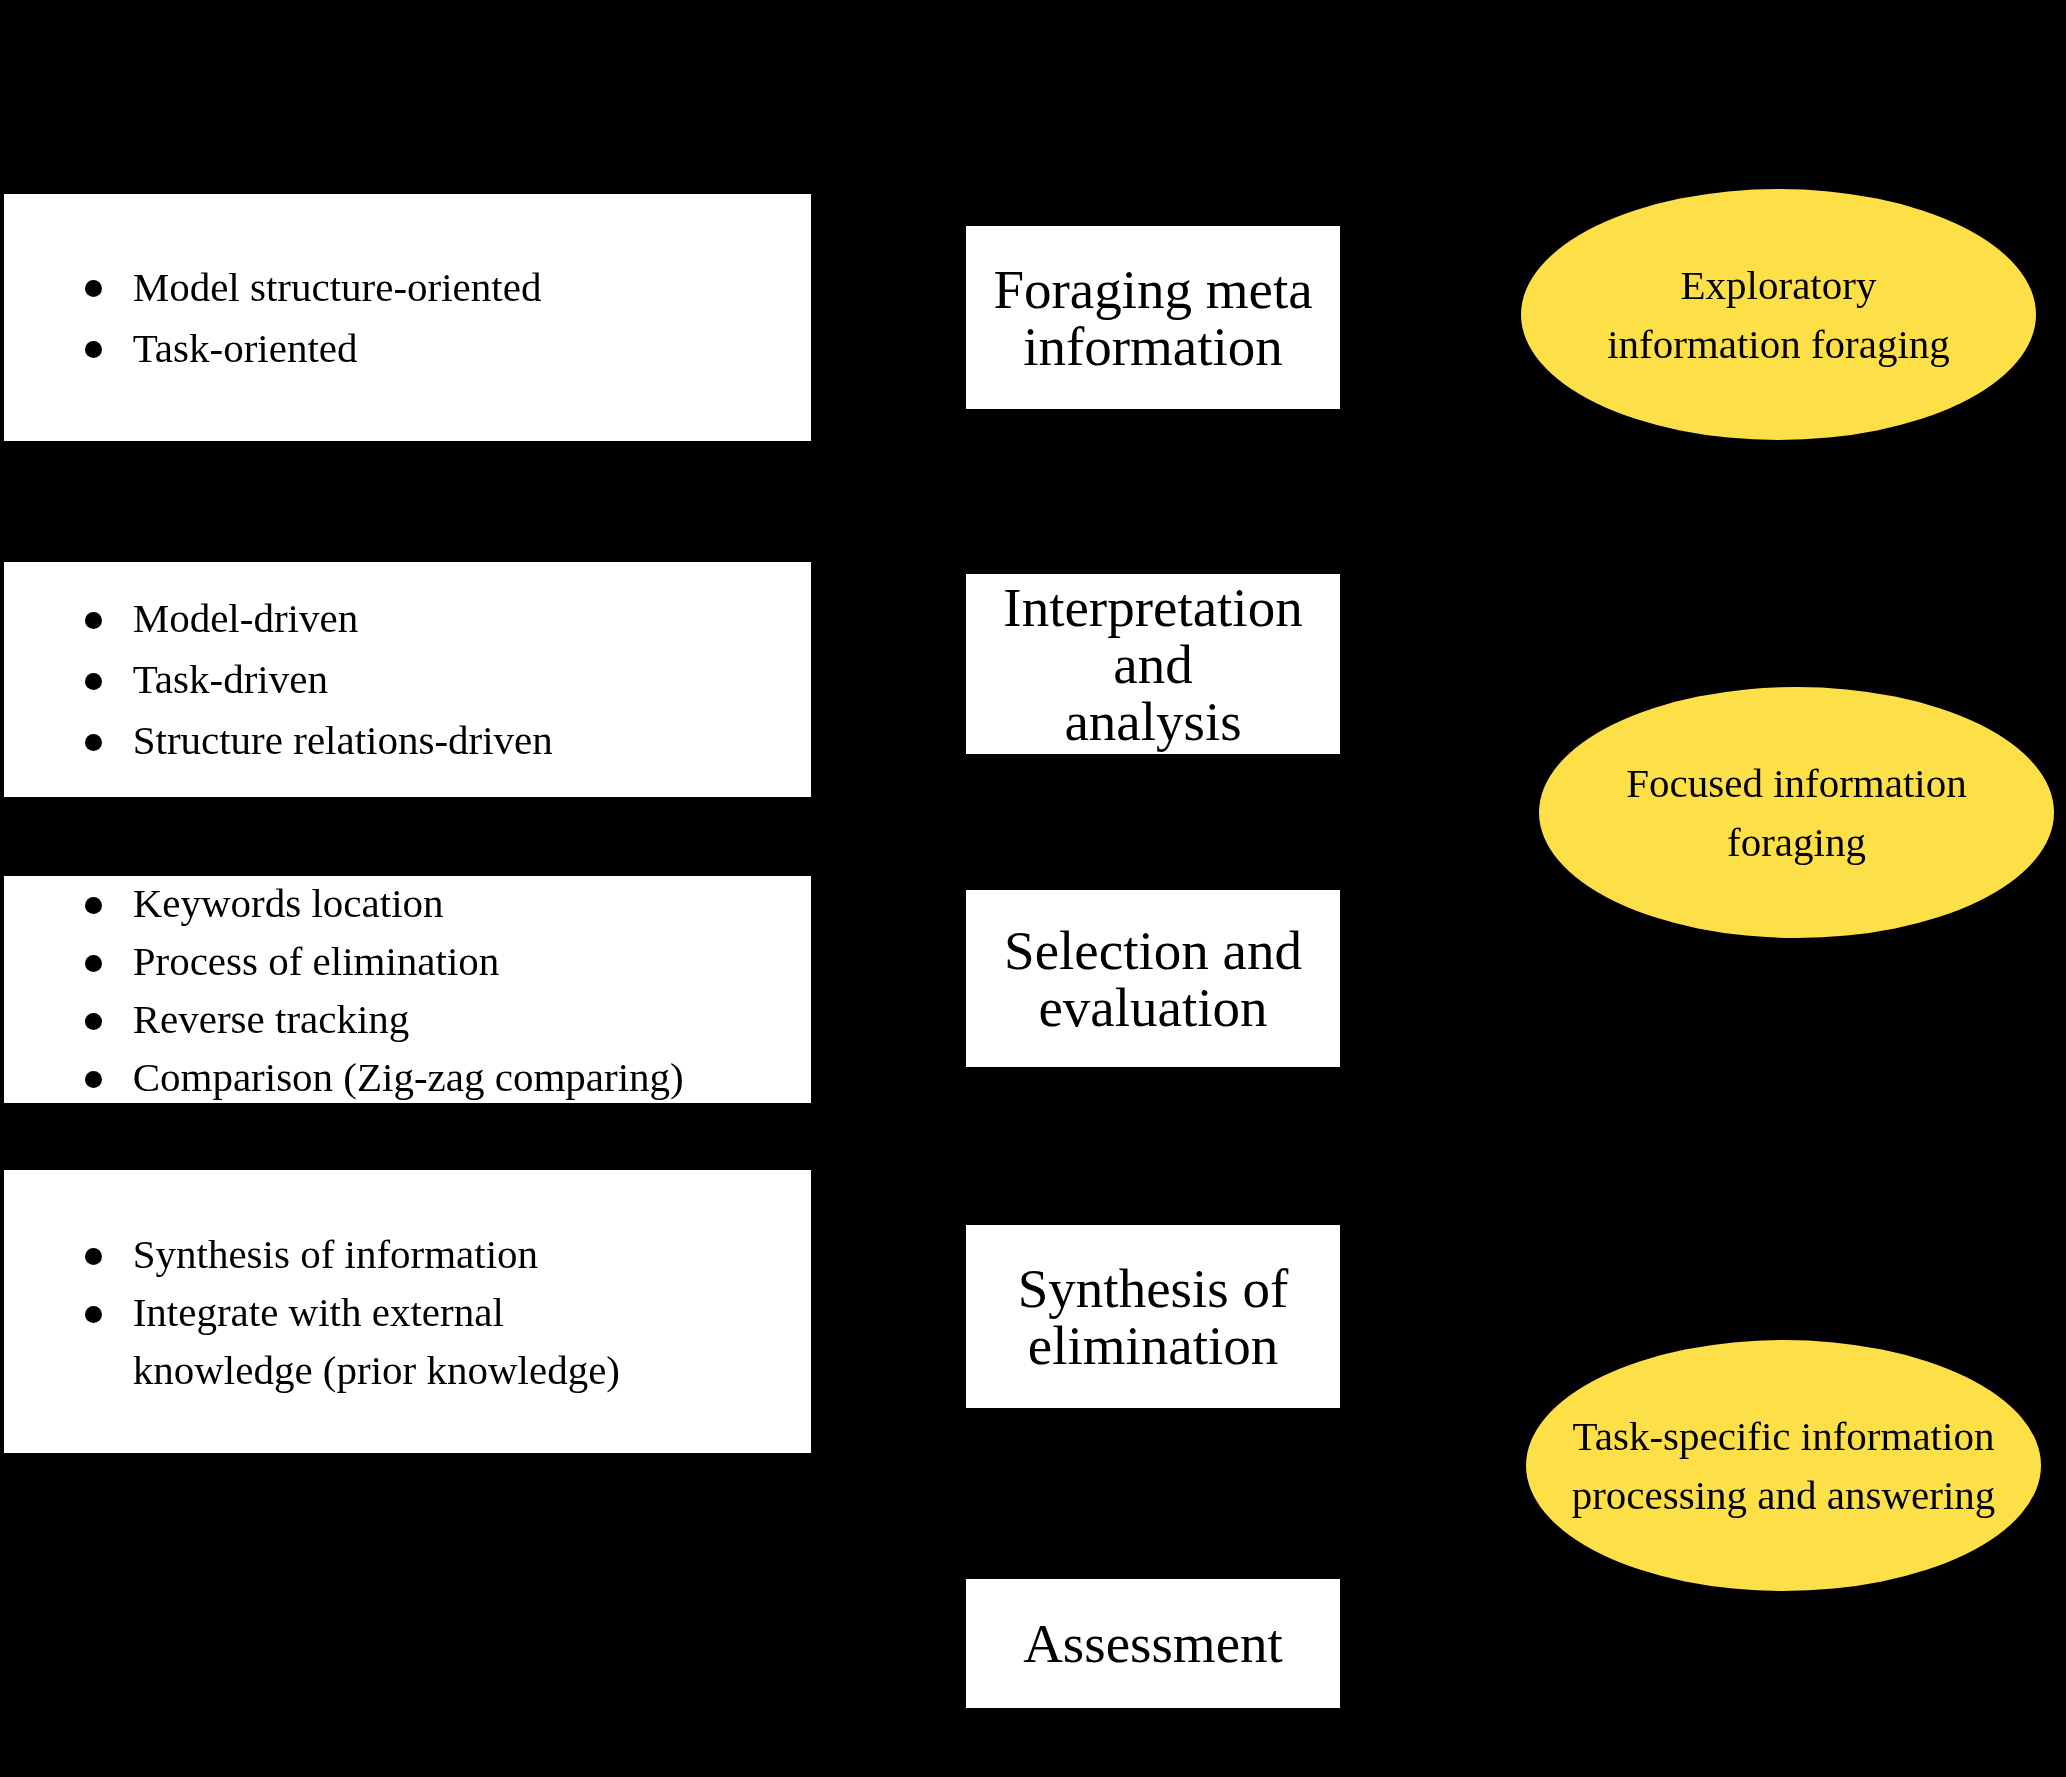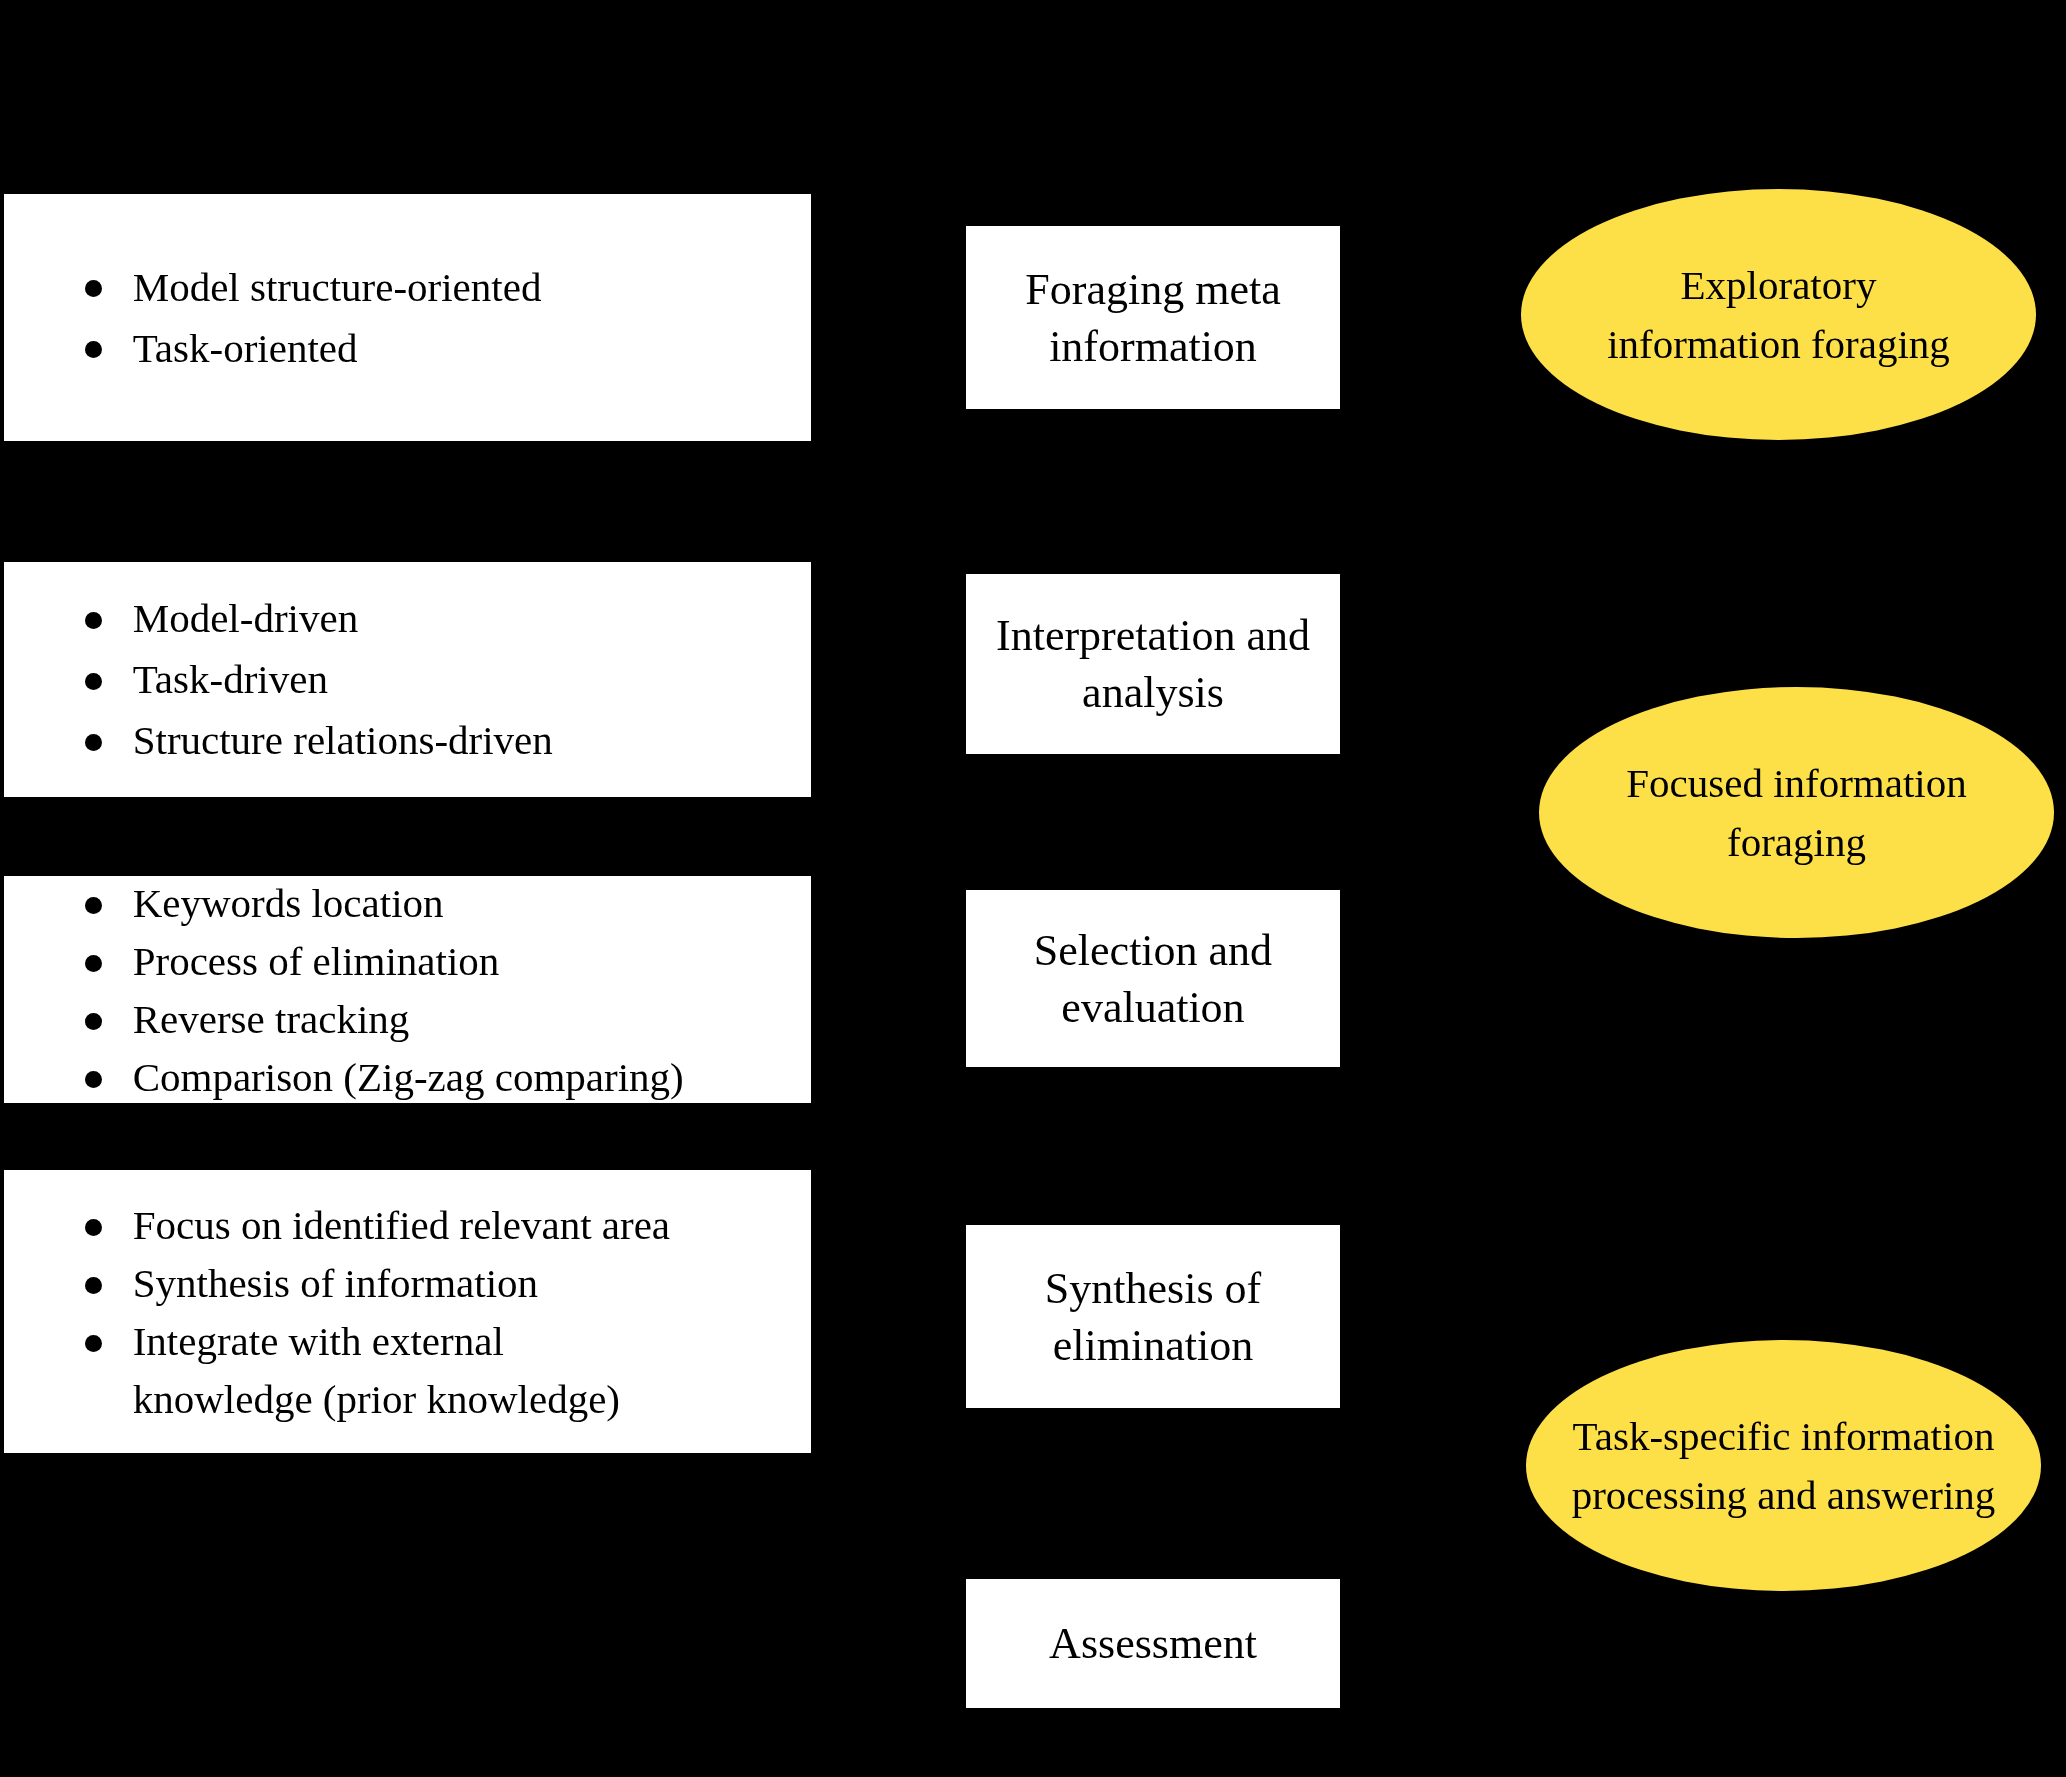--- a/index.html
+++ b/index.html
@@ -55,21 +55,21 @@
   
   .mbox{
     position:absolute;
     left:966px;
     width:374px;
     background:#ffffff;
     display:flex;
     align-items:center;
     justify-content:center;
     text-align:center;
-    font-size:44px;
+    font-size:55px;
     line-height:57px;
     white-space:pre-line;
   }
   .mb1{top:226px;height:183px;}
   .mb2{top:574px;height:180px;}
   .mb3{top:890px;height:177px;}
   .mb4{top:1225px;height:183px;}
   .mb5{top:1579px;height:129px;}
   
   .ellipse{
@@ -114,21 +114,20 @@
     <ul>
       <li>Keywords location</li>
       <li>Process of elimination</li>
       <li>Reverse tracking</li>
       <li>Comparison (Zig-zag comparing)</li>
     </ul>
   </div>
 
   <div class="lbox lb4">
     <ul>
-      <li>Focus on identified relevant area</li>
       <li>Synthesis of information</li>
       <li>Integrate with external
 knowledge (prior knowledge)</li>
     </ul>
   </div>
 
 
   <div class="mbox mb1">
     <span>Foraging meta
 information</span>

